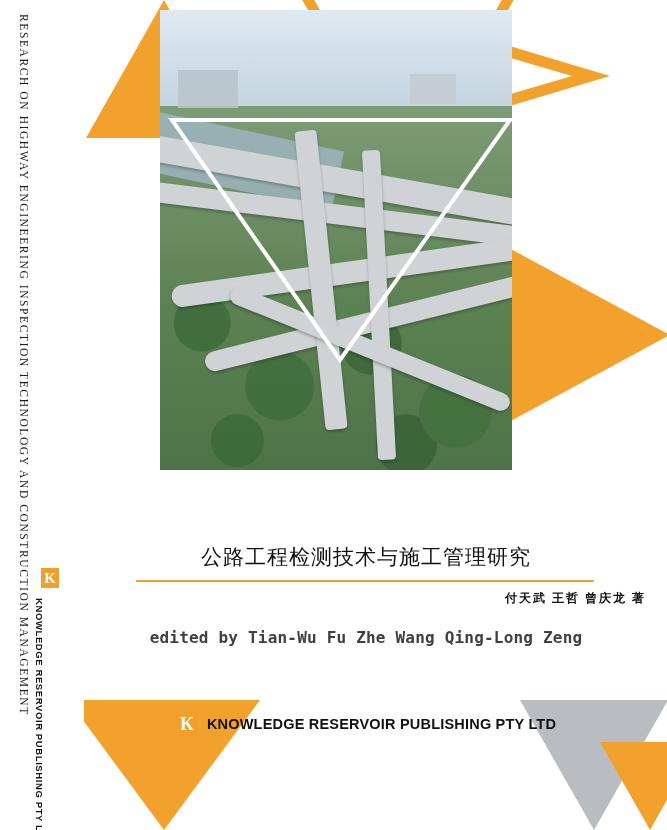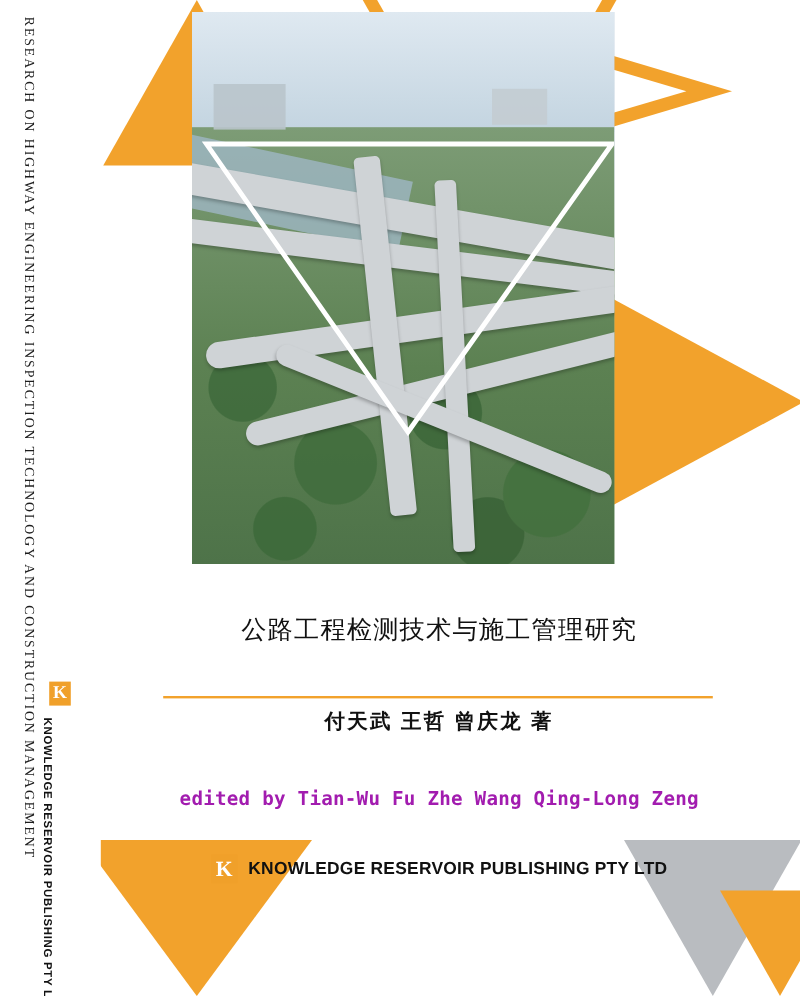--- a/index.html
+++ b/index.html
@@ -238,21 +238,21 @@
     font-family: "DejaVu Sans Mono", monospace;
     font-size: 17.5px;
     line-height: 26px;
     color: #1a1a1a;
     letter-spacing: 0.4px;
     z-index: 6;
   }
   .title-cn {
     position: absolute;
     left: 86px;
-    top: 511px;
+    top: 543px;
     width: 560px;
     text-align: center;
     font-family: "DejaVu Sans", sans-serif;
     font-size: 21px;
     color: #111111;
     letter-spacing: 1px;
     z-index: 6;
   }
   .rule {
     position: absolute;
@@ -261,38 +261,38 @@
     width: 458px;
     height: 1.5px;
     background: #f2a22c;
     z-index: 6;
   }
   .authors-cn {
     position: absolute;
     left: 86px;
     top: 590px;
     width: 560px;
-    text-align: center;
-    font-family: Liberation Sans, sans-serif;
-    font-size: 17px;
+    text-align: right;
+    font-family: Liberation Serif, serif;
+    font-size: 12px;
     font-weight: bold;
     color: #111111;
     letter-spacing: 2px;
     z-index: 6;
   }
   .authors-en {
     position: absolute;
     left: 86px;
-    top: 656px;
+    top: 628px;
     width: 560px;
     text-align: center;
     font-family: "DejaVu Sans Mono", monospace;
     font-size: 16px;
     font-weight: bold;
-    color: #a21caf;
+    color: #404040;
     letter-spacing: 0.2px;
     z-index: 6;
   }
 
   
   .pub-row {
     position: absolute;
     left: 86px;
     top: 712px;
     width: 560px;

